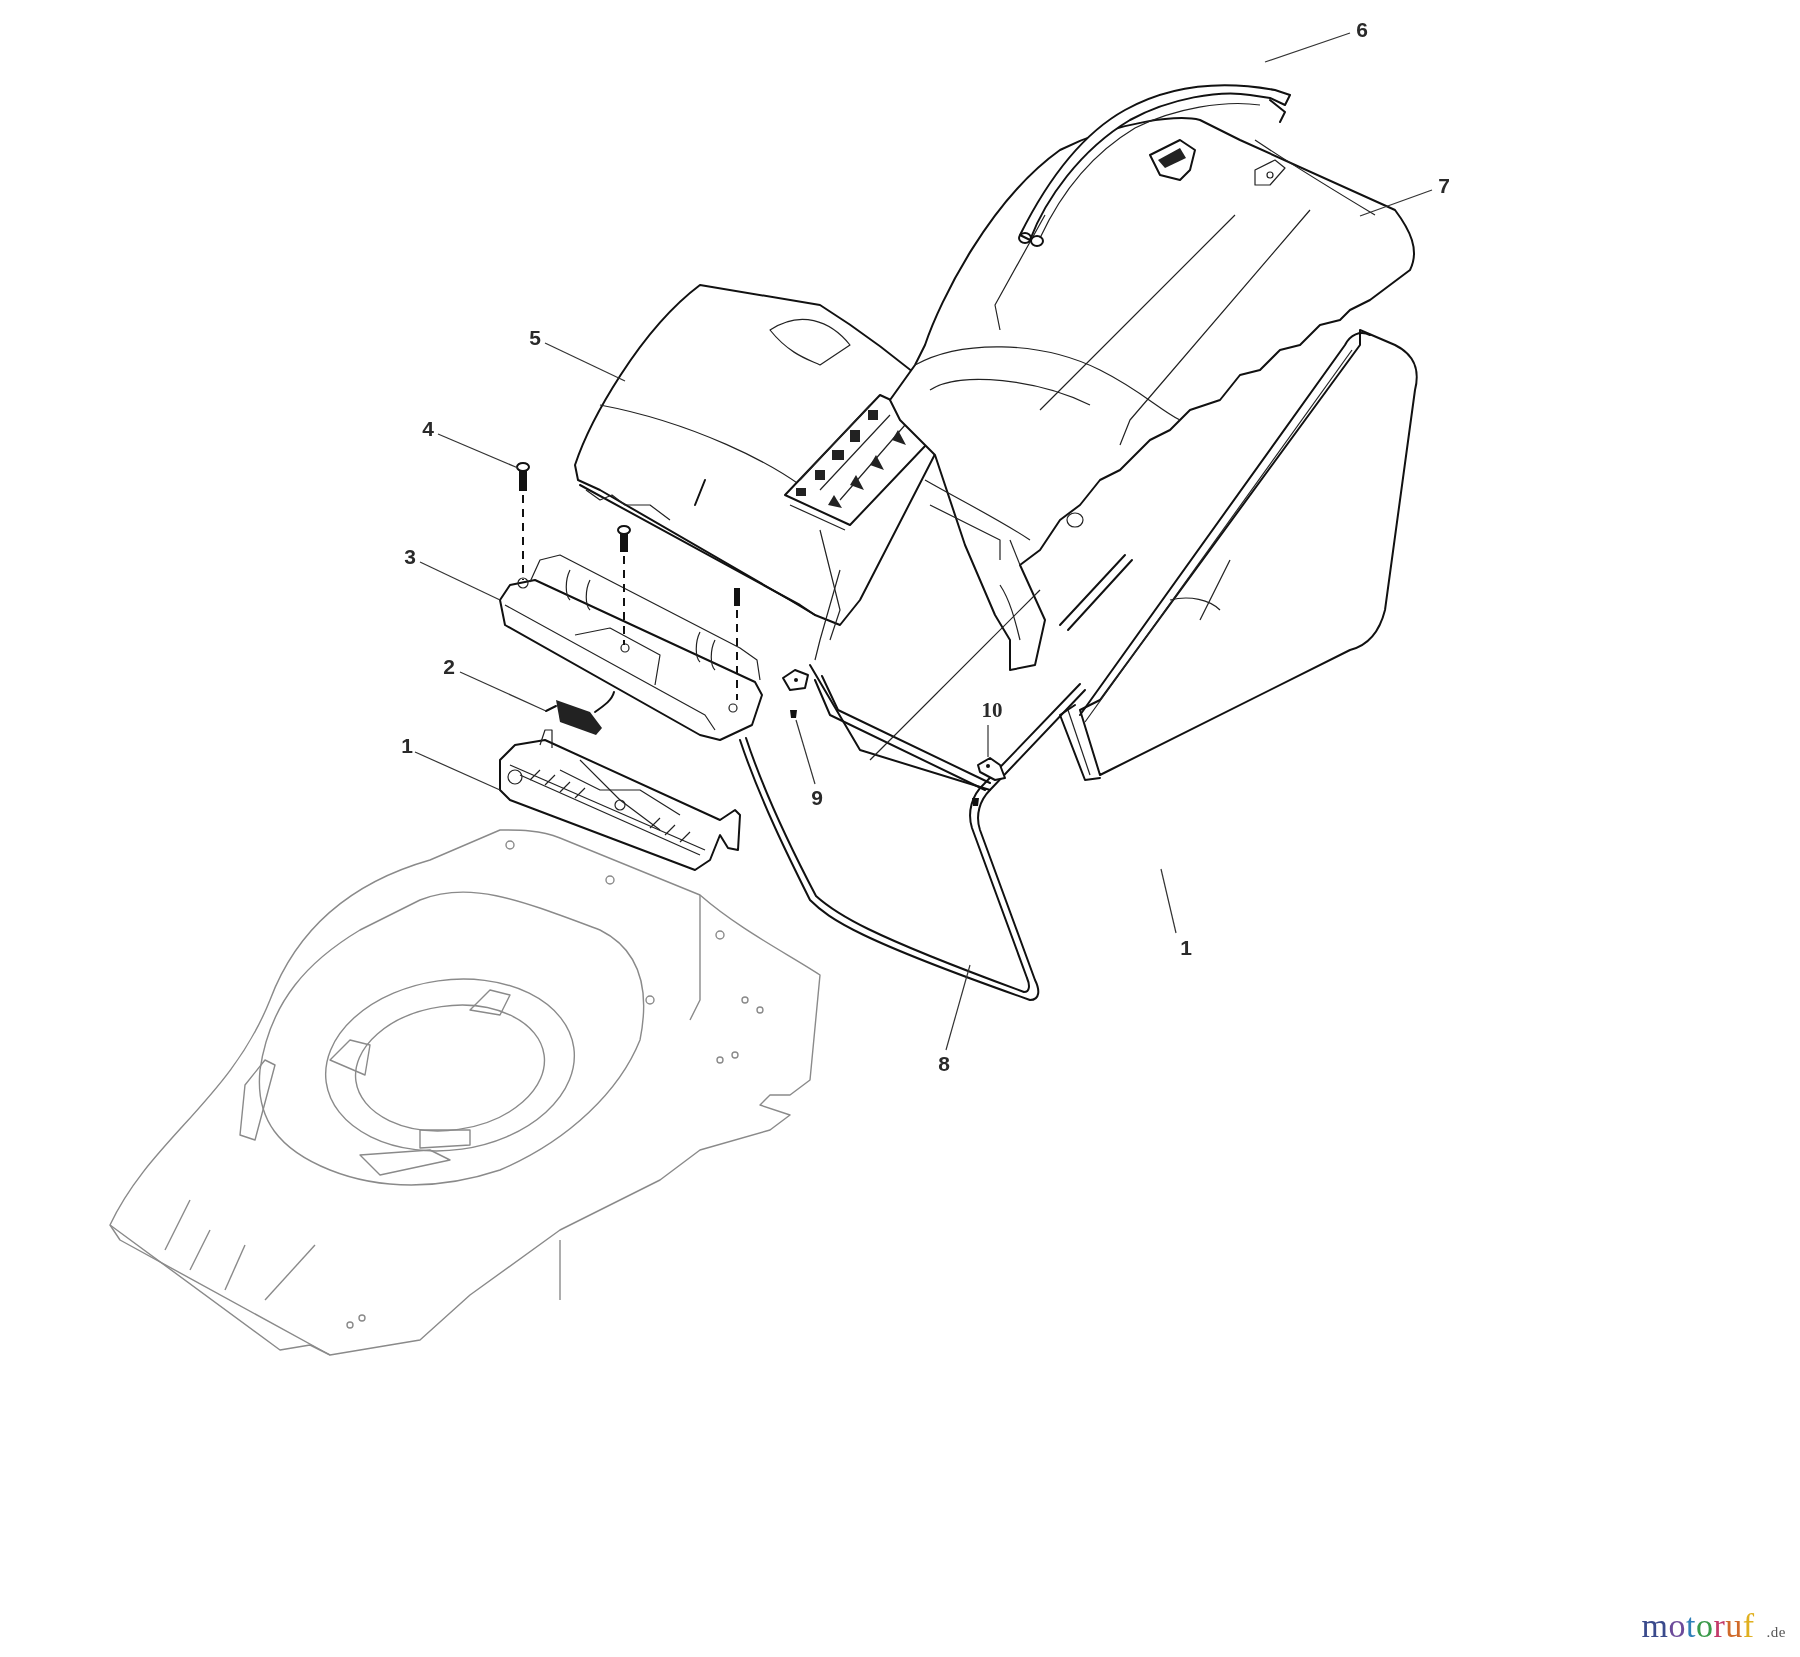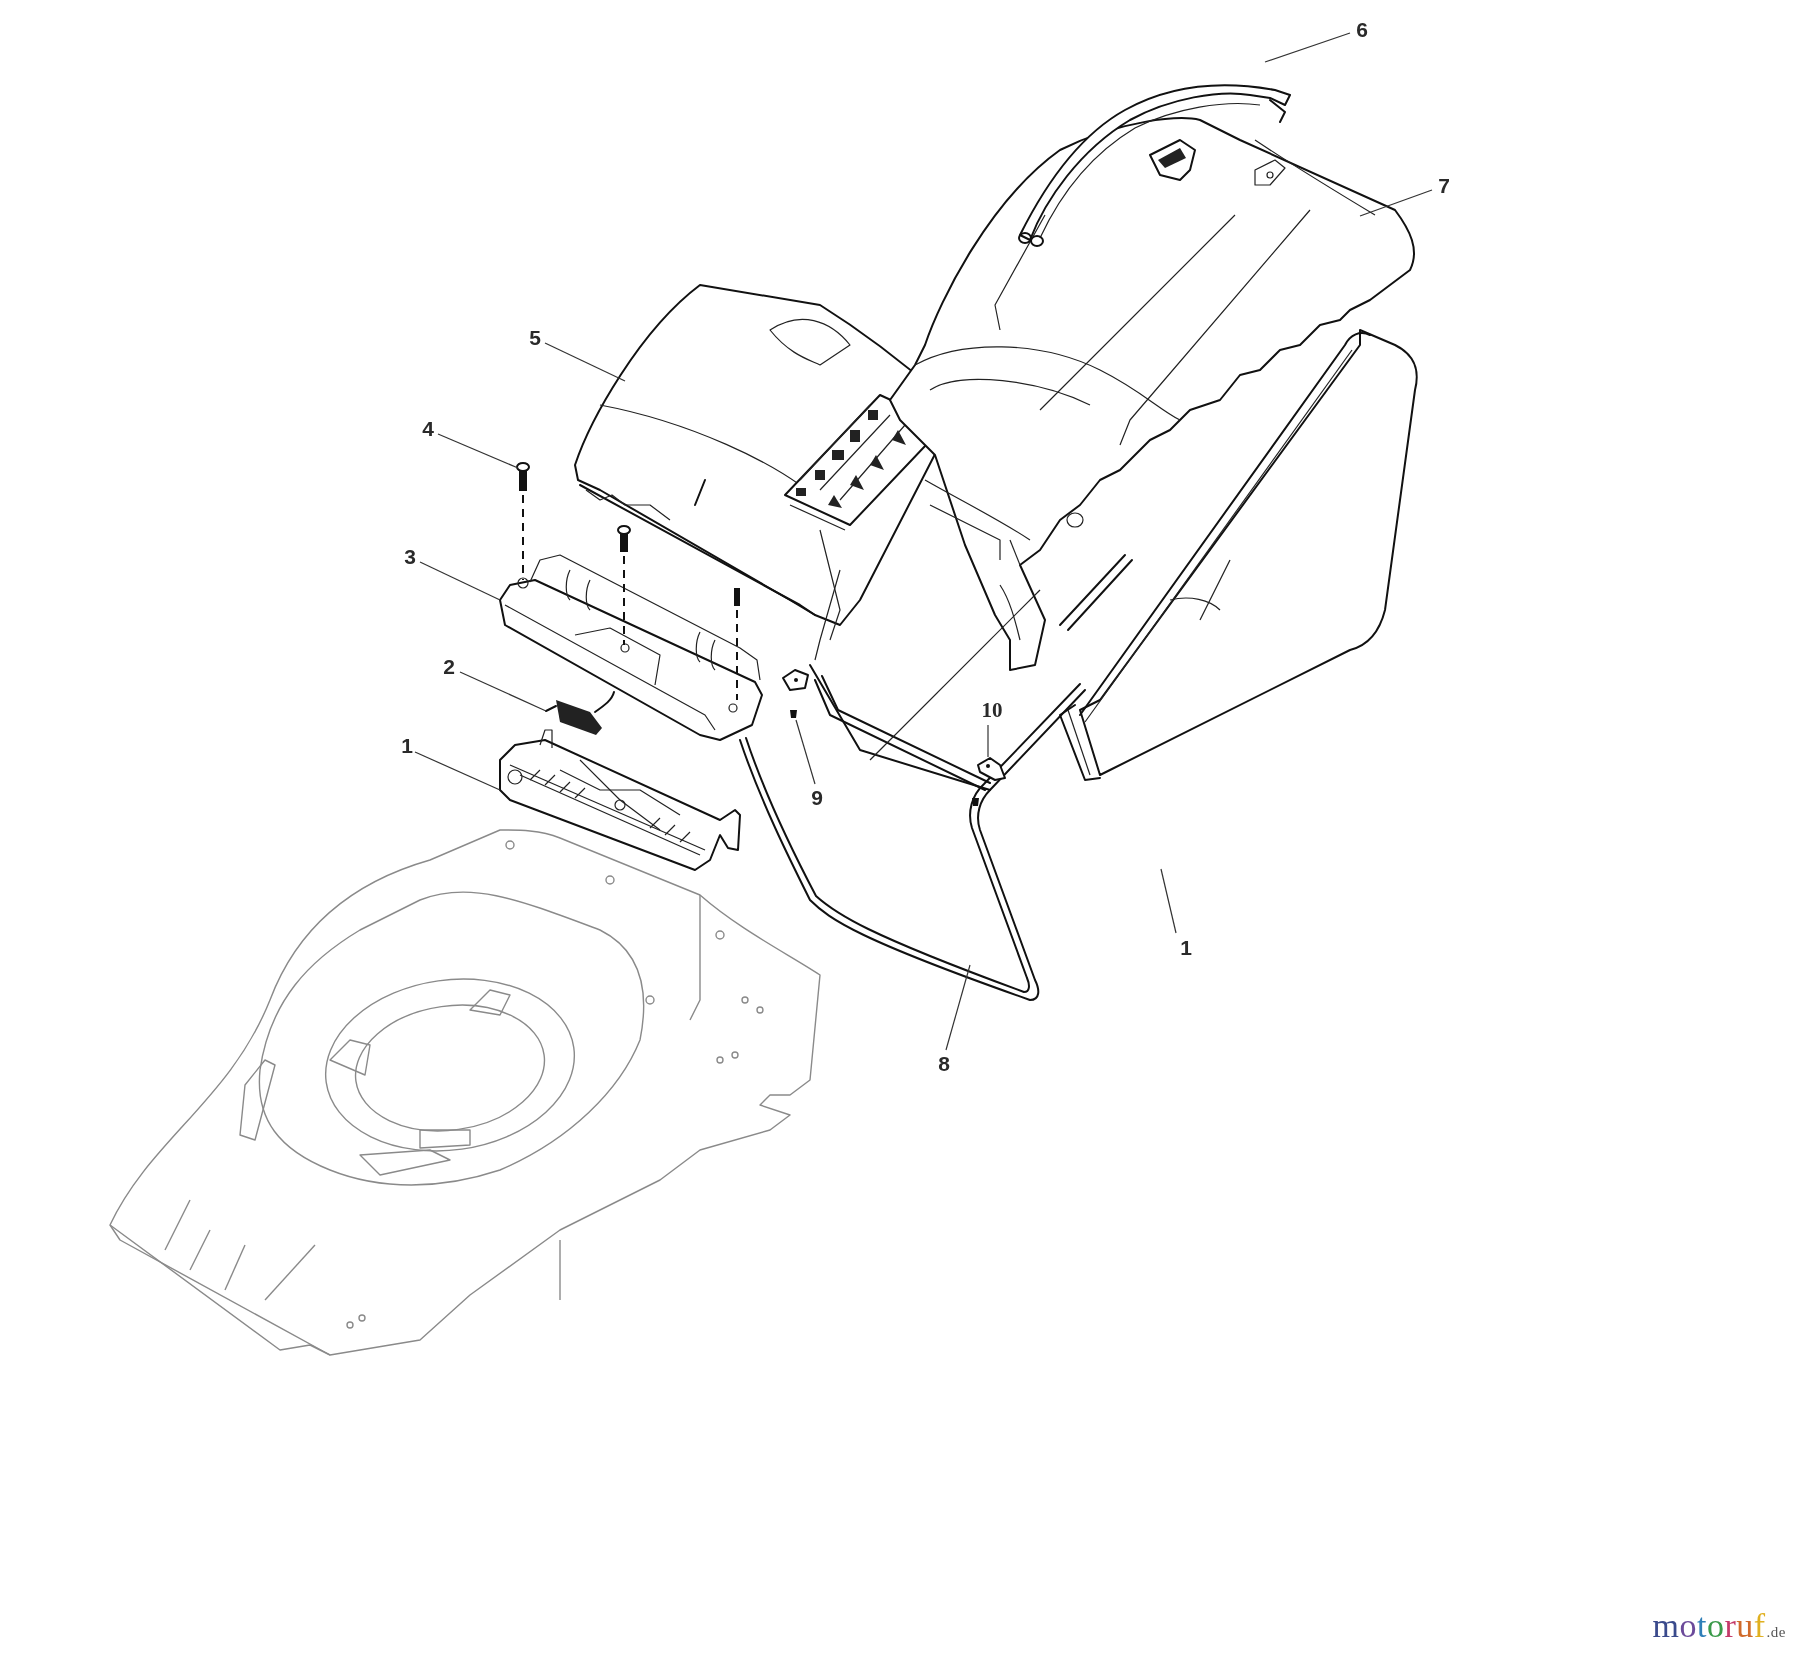--- a/index.html
+++ b/index.html
@@ -5,21 +5,21 @@
     html, body { margin: 0; padding: 0; background: #ffffff; }
     body { width: 1800px; height: 1657px; position: relative; overflow: hidden;
            font-family: "Liberation Sans", sans-serif; }
     #diagram { position: absolute; left: 0; top: 0; width: 1800px; height: 1657px; }
     .callout-label { position: absolute; font-family: "Liberation Sans", sans-serif;
                      font-weight: bold; font-size: 21px; color: #2a2a2a; line-height: 1;
                      transform: translate(-50%, -50%); }
     .watermark { position: absolute; right: 14px; bottom: 14px; font-family: "Liberation Serif", serif;
                  font-size: 34px; letter-spacing: 0.5px; line-height: 1; }
     .watermark span { display: inline-block; }
-    .watermark .tld { font-size: 15px; color: #555; margin-left: 1px; }
+    .watermark .tld { font-size: 15px; color: #555; margin-left: 12px; }
     .ln { fill: none; stroke: #111; stroke-width: 2; stroke-linejoin: round; stroke-linecap: round; }
     .lt { fill: none; stroke: #222; stroke-width: 1.2; stroke-linejoin: round; }
     .deck { fill: none; stroke: #8a8a8a; stroke-width: 1.4; stroke-linejoin: round; }
     .leader { fill: none; stroke: #333; stroke-width: 1.2; }
     .dash { fill: none; stroke: #111; stroke-width: 2; stroke-dasharray: 8 6; }
     .fillw { fill: #fff; }
   </style>
 </head>
 <body>
 

